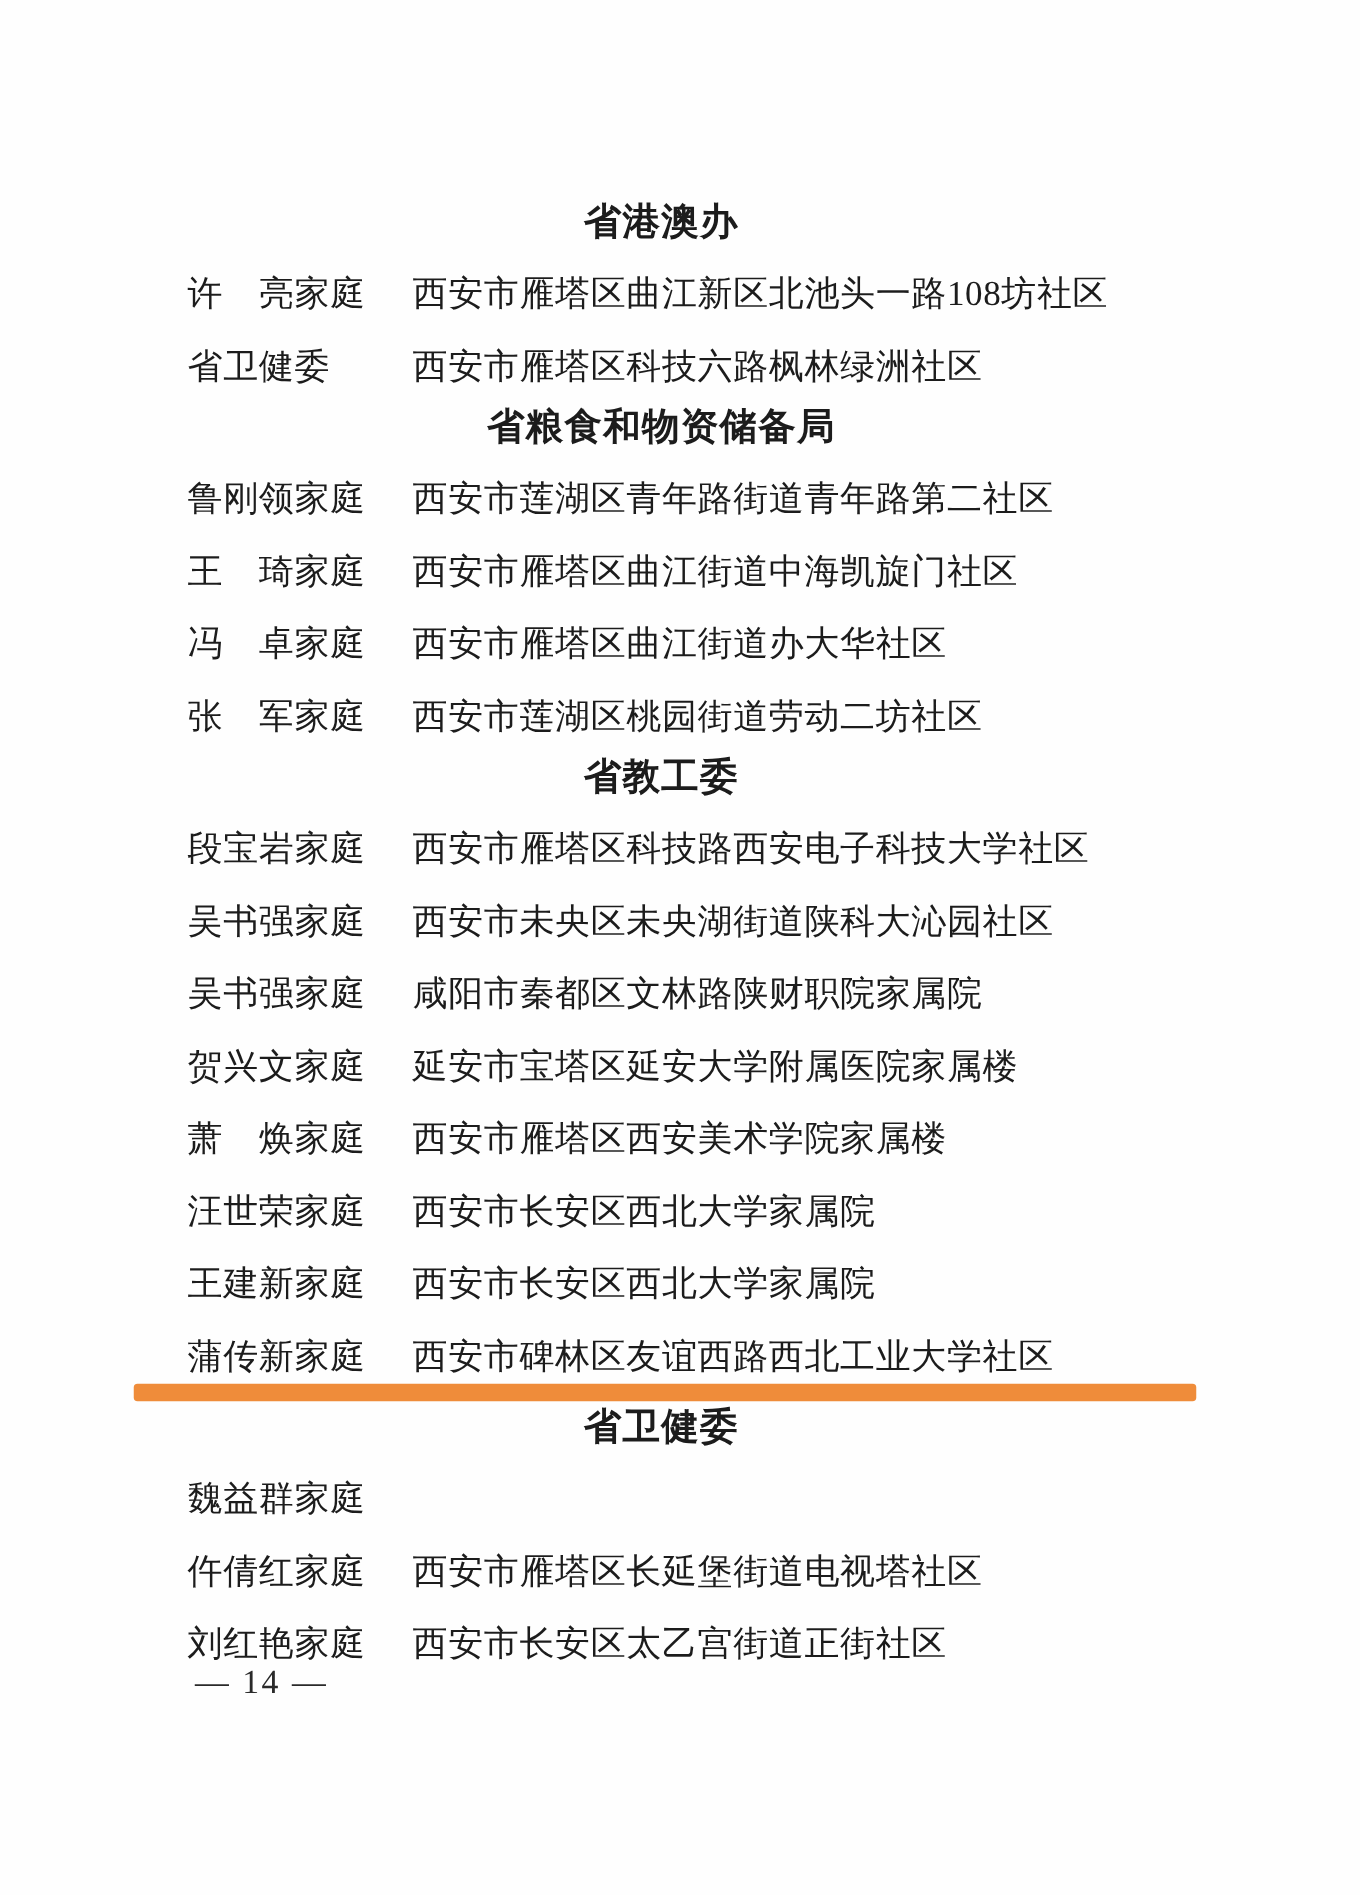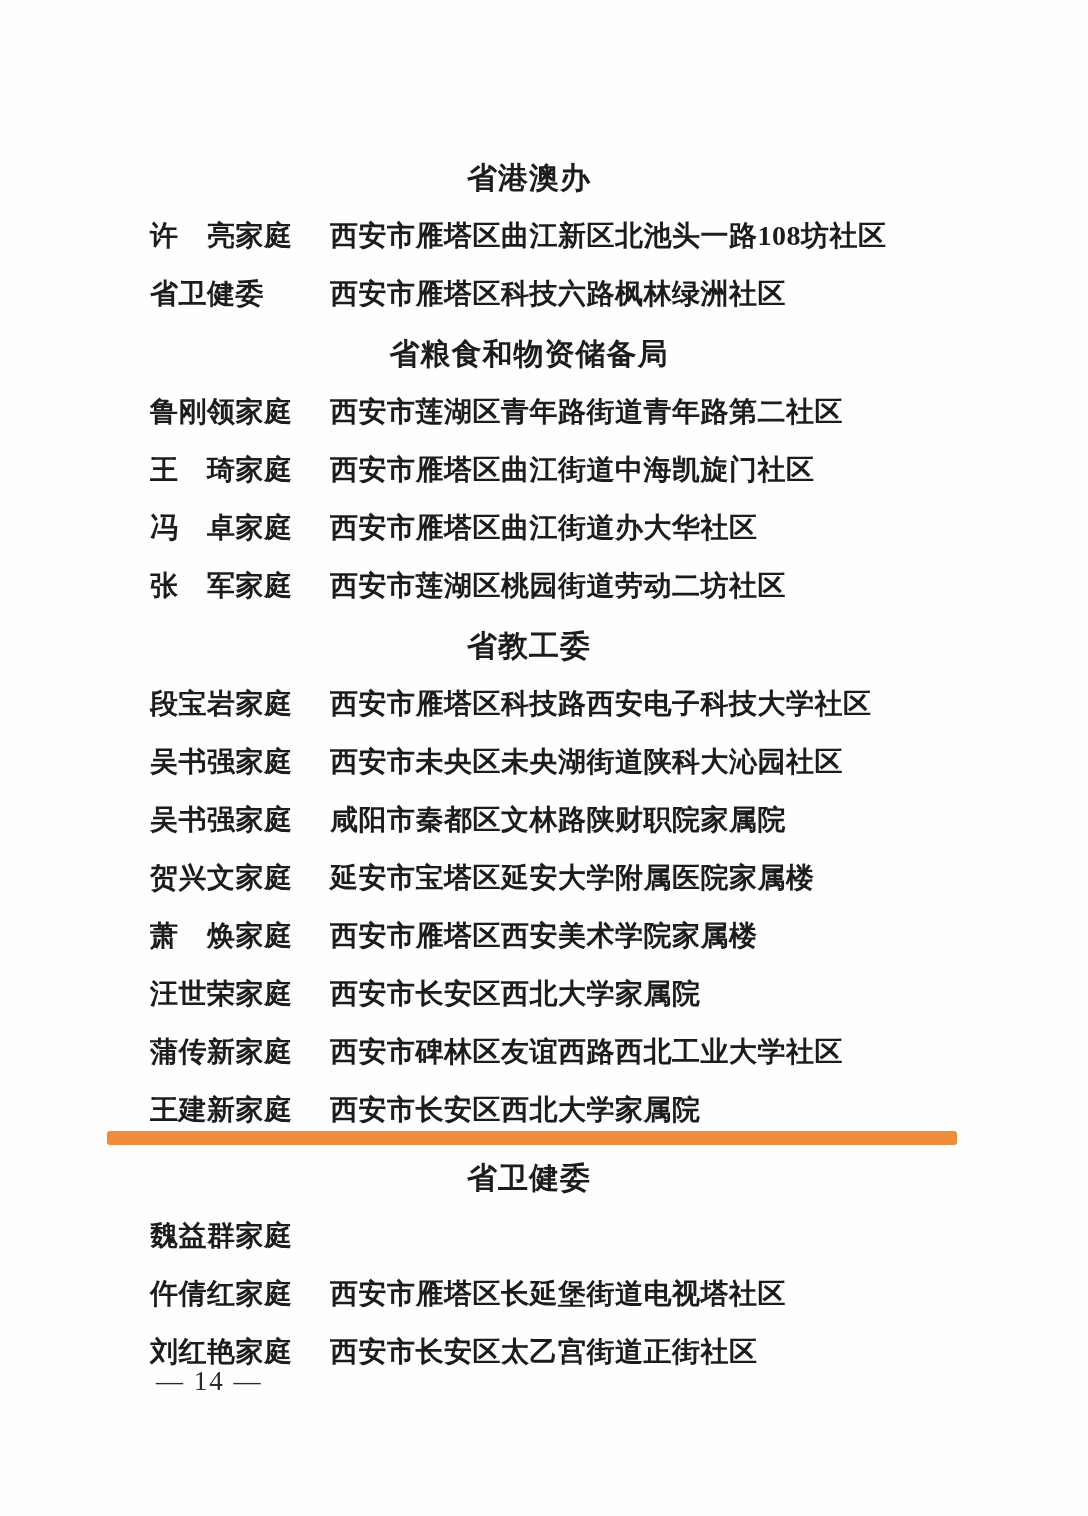--- a/index.html
+++ b/index.html
@@ -13,40 +13,39 @@
     height: 1516px;
     box-sizing: border-box;
     background: #fefefe;
     padding: 163px 180px 0 150px;
     font-family: "Liberation Serif", "DejaVu Serif", serif;
     color: #1c1c1c;
     overflow: hidden;
   }
   .section {
     display: flow-root;
-    margin-top: 30px;
+    margin-top: 18px;
   }
   .section:first-child {
     margin-top: 0;
   }
   .section-title {
     margin: 0;
     font-size: 30px;
     line-height: 30px;
     font-weight: bold;
     text-align: center;
     letter-spacing: 1px;
   }
   .rows { display: flow-root; }
   .row {
     display: flex;
     margin-top: 28px;
     font-size: 28px;
     line-height: 30px;
-    font-weight: bold;
   }
   .name {
     flex: 0 0 180px;
     width: 180px;
     white-space: pre;
     letter-spacing: 0.5px;
   }
   .address {
     flex: 1;
     letter-spacing: 0.5px;
@@ -138,27 +137,27 @@
     <span class="name">萧　焕家庭</span>
     <span class="address">西安市雁塔区西安美术学院家属楼</span>
   </div>
 
   <div class="row">
     <span class="name">汪世荣家庭</span>
     <span class="address">西安市长安区西北大学家属院</span>
   </div>
 
   <div class="row">
-    <span class="name">蒲传新家庭</span>
-    <span class="address">西安市碑林区友谊西路西北工业大学社区</span>
+    <span class="name">王建新家庭</span>
+    <span class="address">西安市长安区西北大学家属院</span>
   </div>
 
   <div class="row">
-    <span class="name">王建新家庭</span>
-    <span class="address">西安市长安区西北大学家属院</span>
+    <span class="name">蒲传新家庭</span>
+    <span class="address">西安市碑林区友谊西路西北工业大学社区</span>
   </div>
 
   <div class="highlight-bar" style="background: rgb(239, 140, 58);"></div>
 </div>
   </section>
 
   <section class="section">
     <h2 class="section-title">省卫健委</h2>
     <div class="rows">
   <div class="row">

